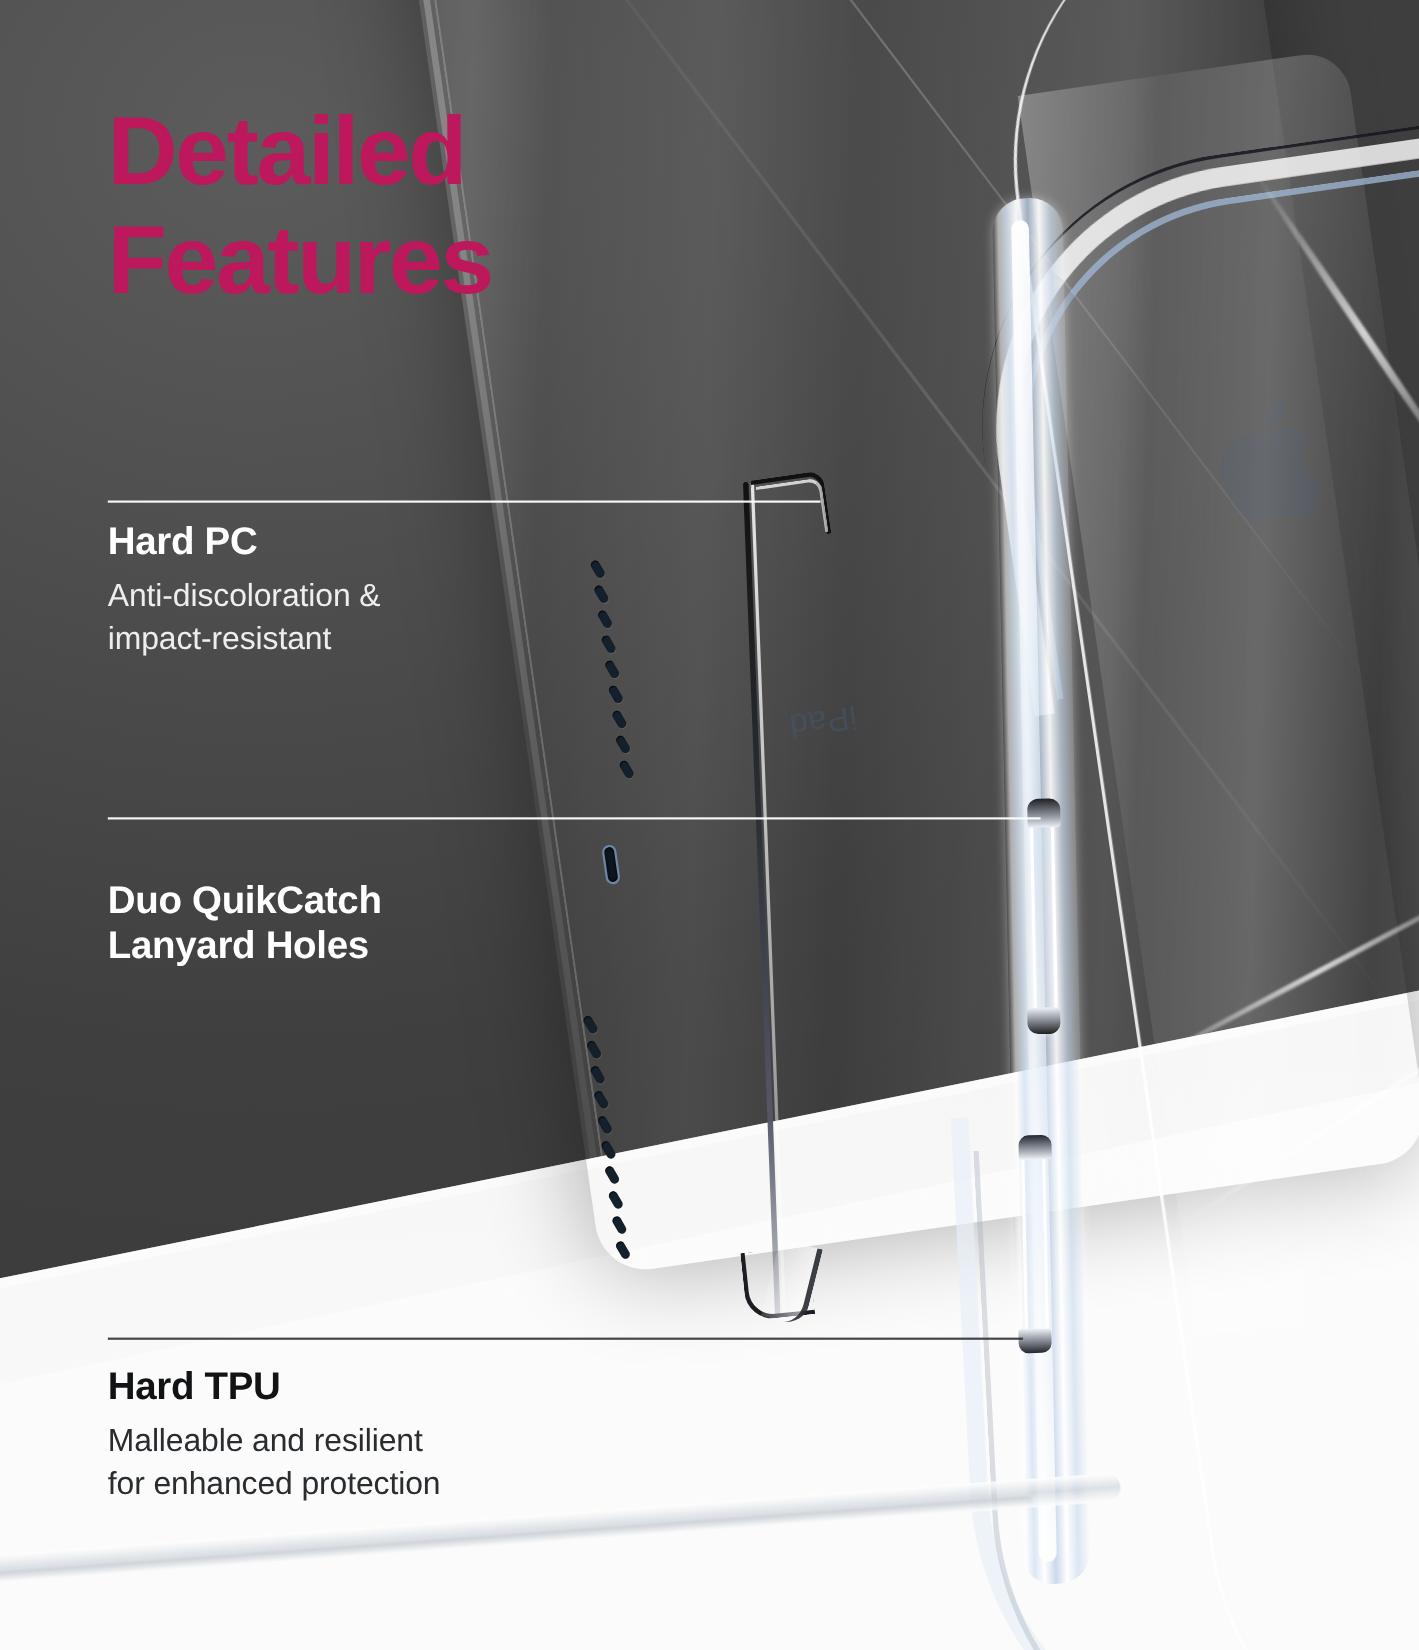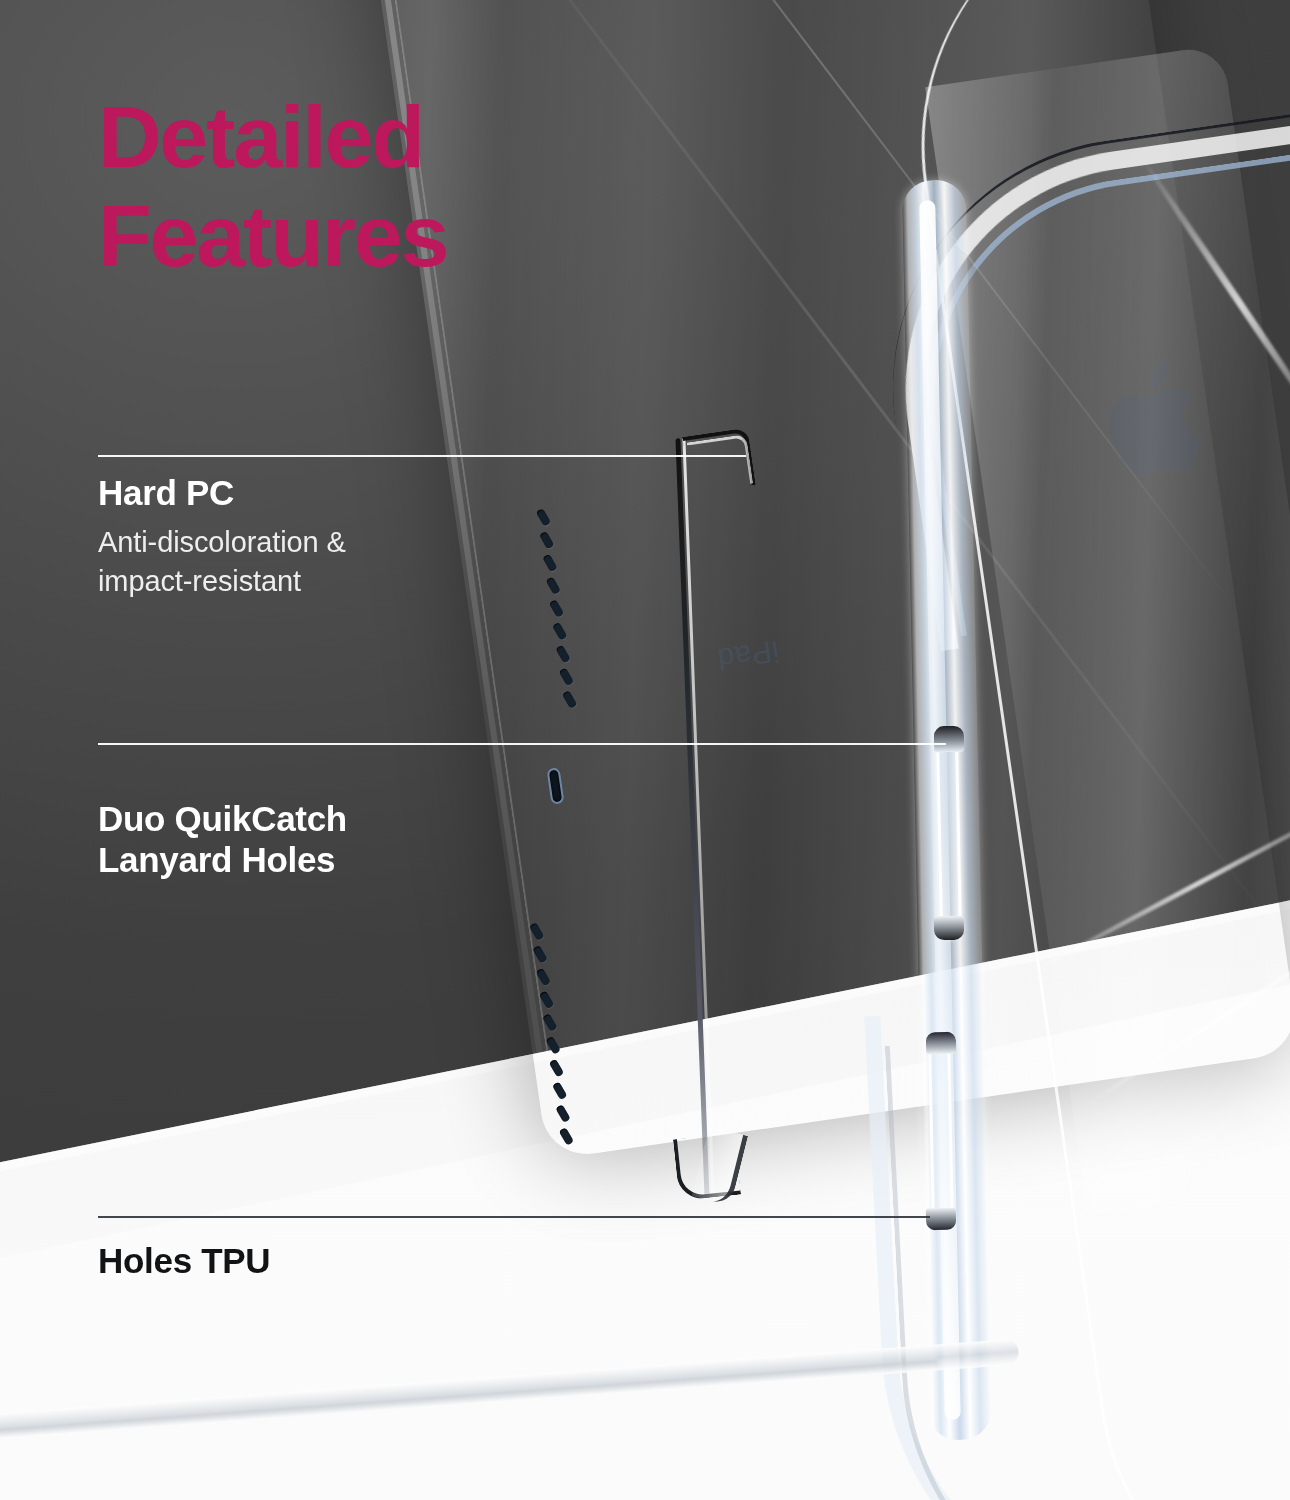--- a/index.html
+++ b/index.html
@@ -544,16 +544,18 @@
 
   <div class="leader" style="left:98px; top:743px; width:848px;"></div>
   <div class="label ondark" style="left:98px; top:762px;margin-top:36px;">
     <div class="title">Duo QuikCatch
 Lanyard Holes</div>
     <div class="desc"></div>
   </div>
 
   <div class="leader dark" style="left:98px; top:1216px; width:832px;"></div>
   <div class="label onlight" style="left:98px; top:1240px;">
-    <div class="title">Holes TPU</div>
+    <div class="title">Hard TPU</div>
+    <div class="desc">Malleable and resilient
+for enhanced protection</div>
   </div>
 
 </div>
 
 </body></html>

